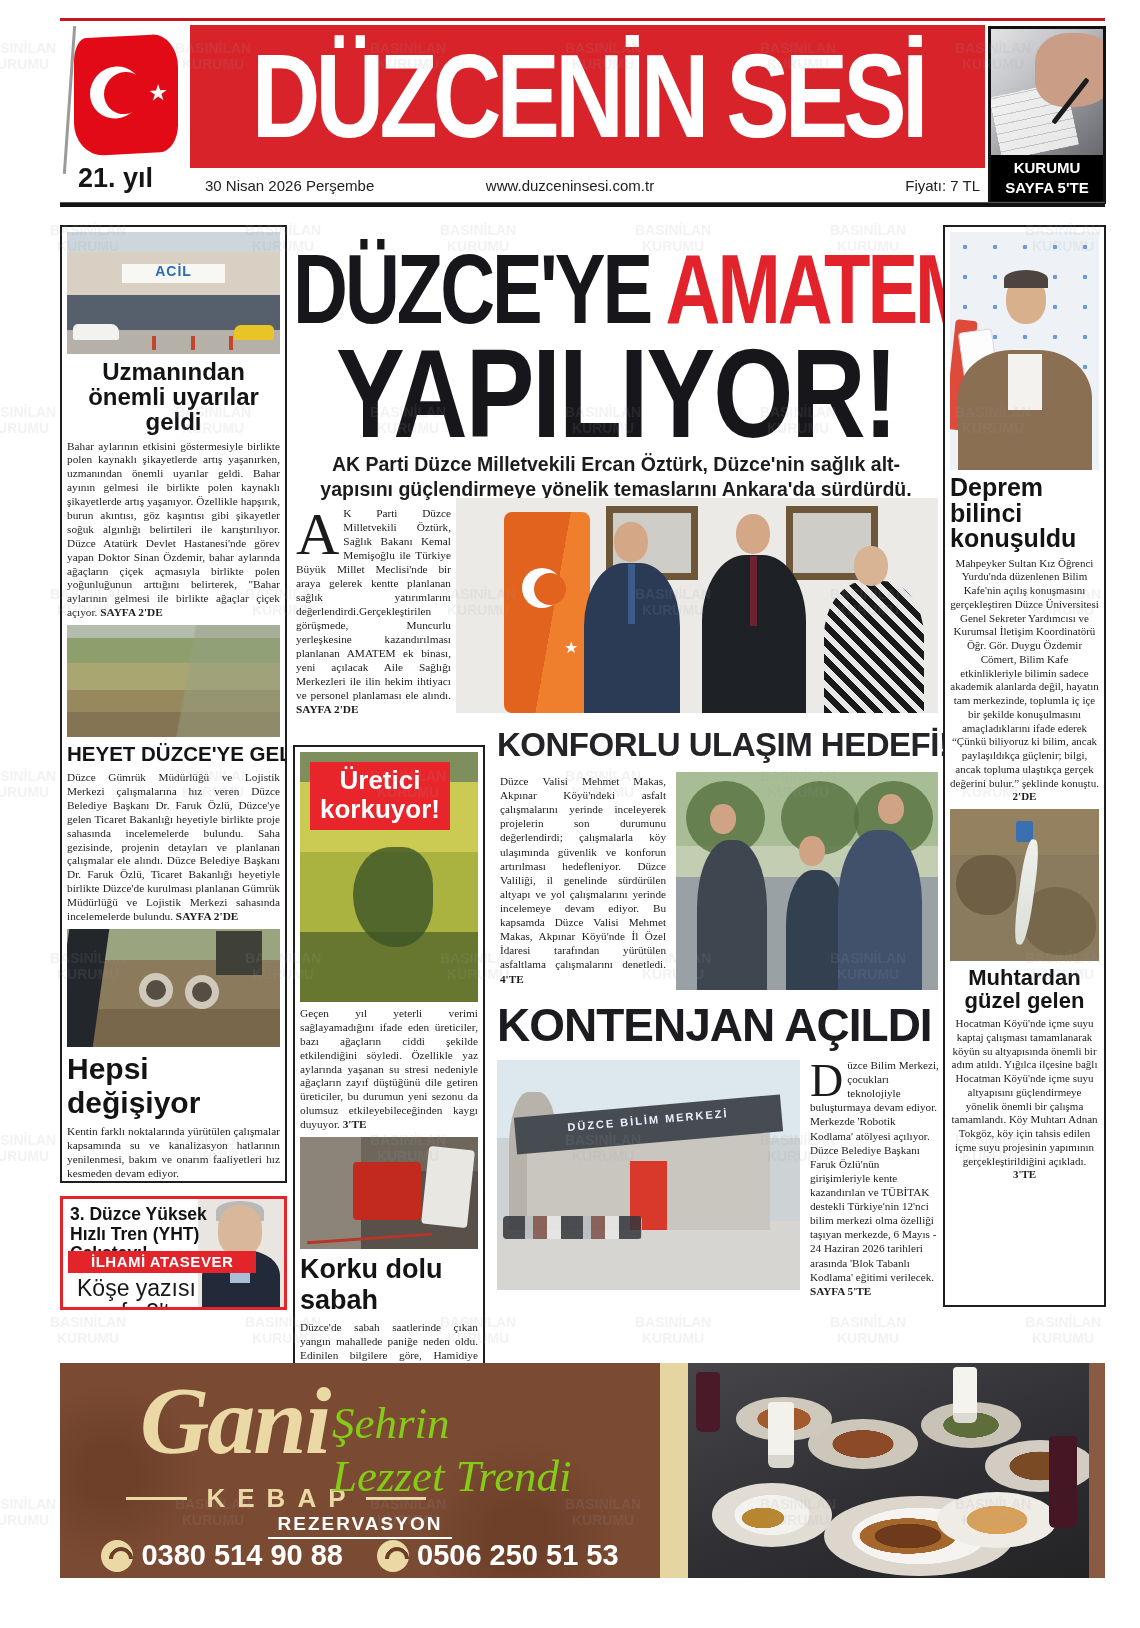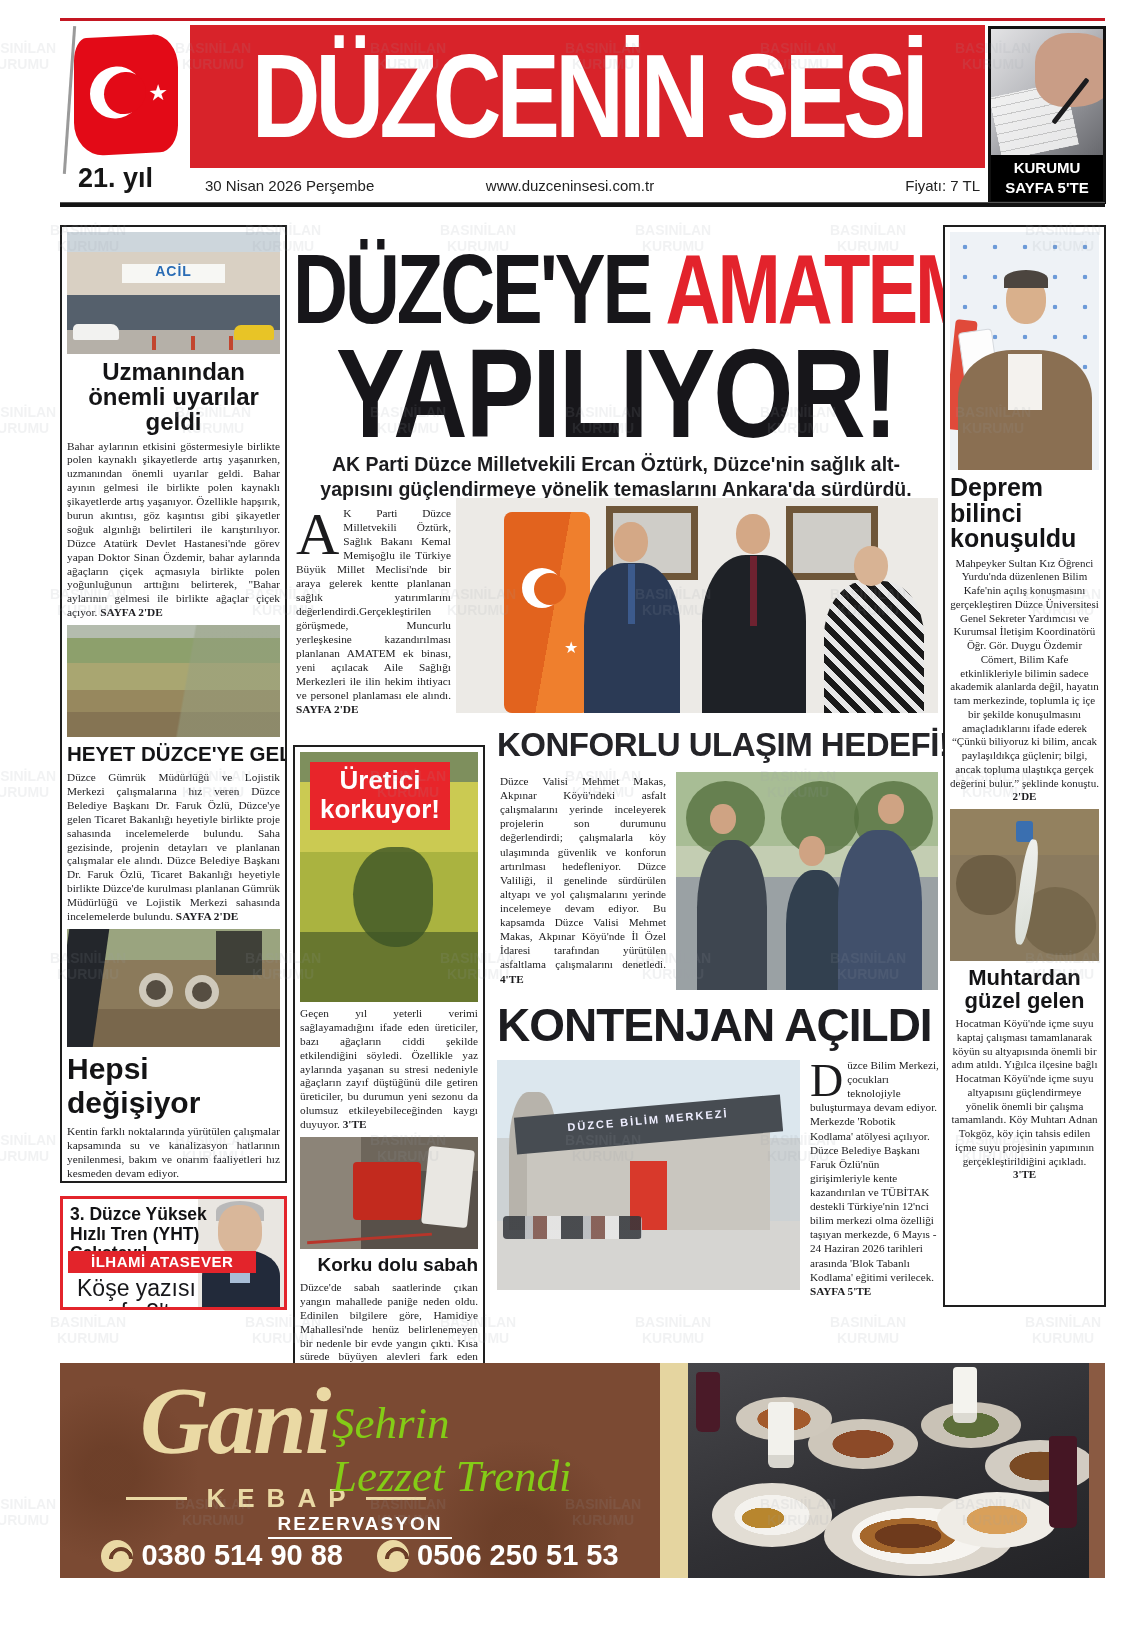--- a/index.html
+++ b/index.html
@@ -114,21 +114,21 @@
       background:linear-gradient(180deg,#7e8f5d 0 12%,#cbca52 12% 40%,#aab340 40% 72%,#68772f 72% 100%); }
   #ph-orchard .bush { position:absolute; left:30%; top:38%; width:45%; height:40%; background:#3c5426; border-radius:50% 40% 45% 55%; opacity:.8; }
   #ph-orchard .label { position:absolute; left:10px; top:10px; background:#e8252a; color:#fff; padding:4px 10px 7px;
       font:bold 26px/1.1 "Liberation Sans",sans-serif; text-align:center; }
   #ph-fire { height:112px; flex:none; position:relative; overflow:hidden;
       background:linear-gradient(180deg,#6e665b 0 30%,#585049 30% 100%); }
   #ph-fire .wall { position:absolute; left:0; top:0; width:34%; height:100%; background:#8c8478; }
   #ph-fire .truck { position:absolute; left:30%; top:22%; width:38%; height:52%; background:#c22a1e; border-radius:4px; }
   #ph-fire .crane { position:absolute; right:4%; top:10%; width:26%; height:70%; background:#e9e7e2; border-radius:4px; transform:rotate(6deg); }
   #ph-fire .hose { position:absolute; left:4%; bottom:8%; width:70%; height:3px; background:#b8352a; transform:rotate(-4deg); }
-  .hl-4 { font-size:19px;text-align:right; }
+  .hl-4 { font-size:27px; }
 
   
   #transport-h { left:497px; top:726px; width:445px; font:bold 33px "Liberation Sans",sans-serif; color:#242428; white-space:nowrap; letter-spacing:-.5px; }
   #transport-body { left:500px; top:774px; width:166px; height:220px; font-size:11.2px; line-height:1.26; text-align:justify; }
   #transport-photo { left:676px; top:772px; width:262px; height:218px; overflow:hidden;
       background:linear-gradient(180deg,#a8bd95 0 34%,#c3cdb2 34% 48%,#9aa1a4 48% 100%); }
   #transport-photo .tree { position:absolute; top:4%; width:30%; height:34%; background:#55703f; border-radius:50%; opacity:.8; }
   .sil { position:absolute; bottom:0; border-radius:45% 45% 0 0; }
   .sil-head { position:absolute; width:26px; height:30px; background:#cfa383; border-radius:48%; }
 

